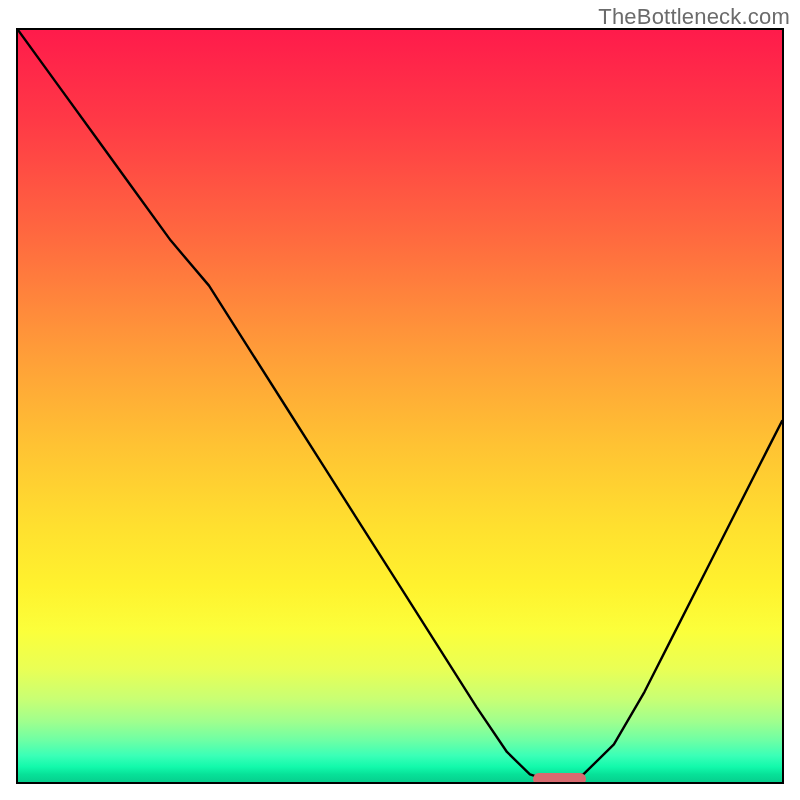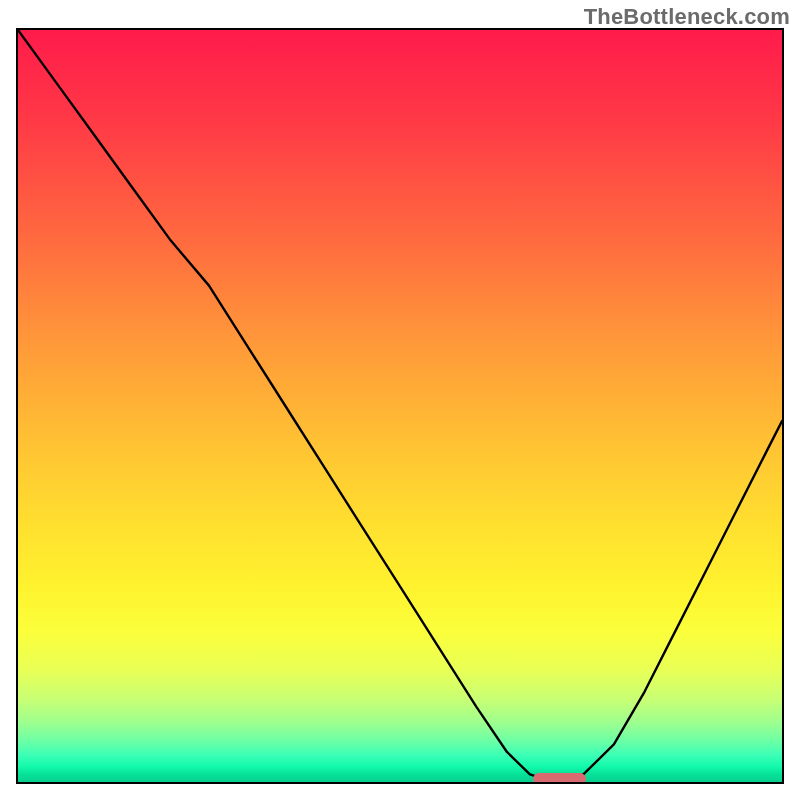--- a/index.html
+++ b/index.html
@@ -14,21 +14,21 @@
   .stage {
     position: relative;
     width: 800px;
     height: 800px;
   }
   .watermark {
     position: absolute;
     top: 4px;
     right: 10px;
     font-size: 22px;
-    font-weight: 700;
+    font-weight: 400;
     color: #6b6b6b;
     letter-spacing: 0.2px;
     z-index: 10;
   }
   .plot-frame {
     position: absolute;
     left: 16px;
     top: 28px;
     width: 768px;
     height: 756px;

